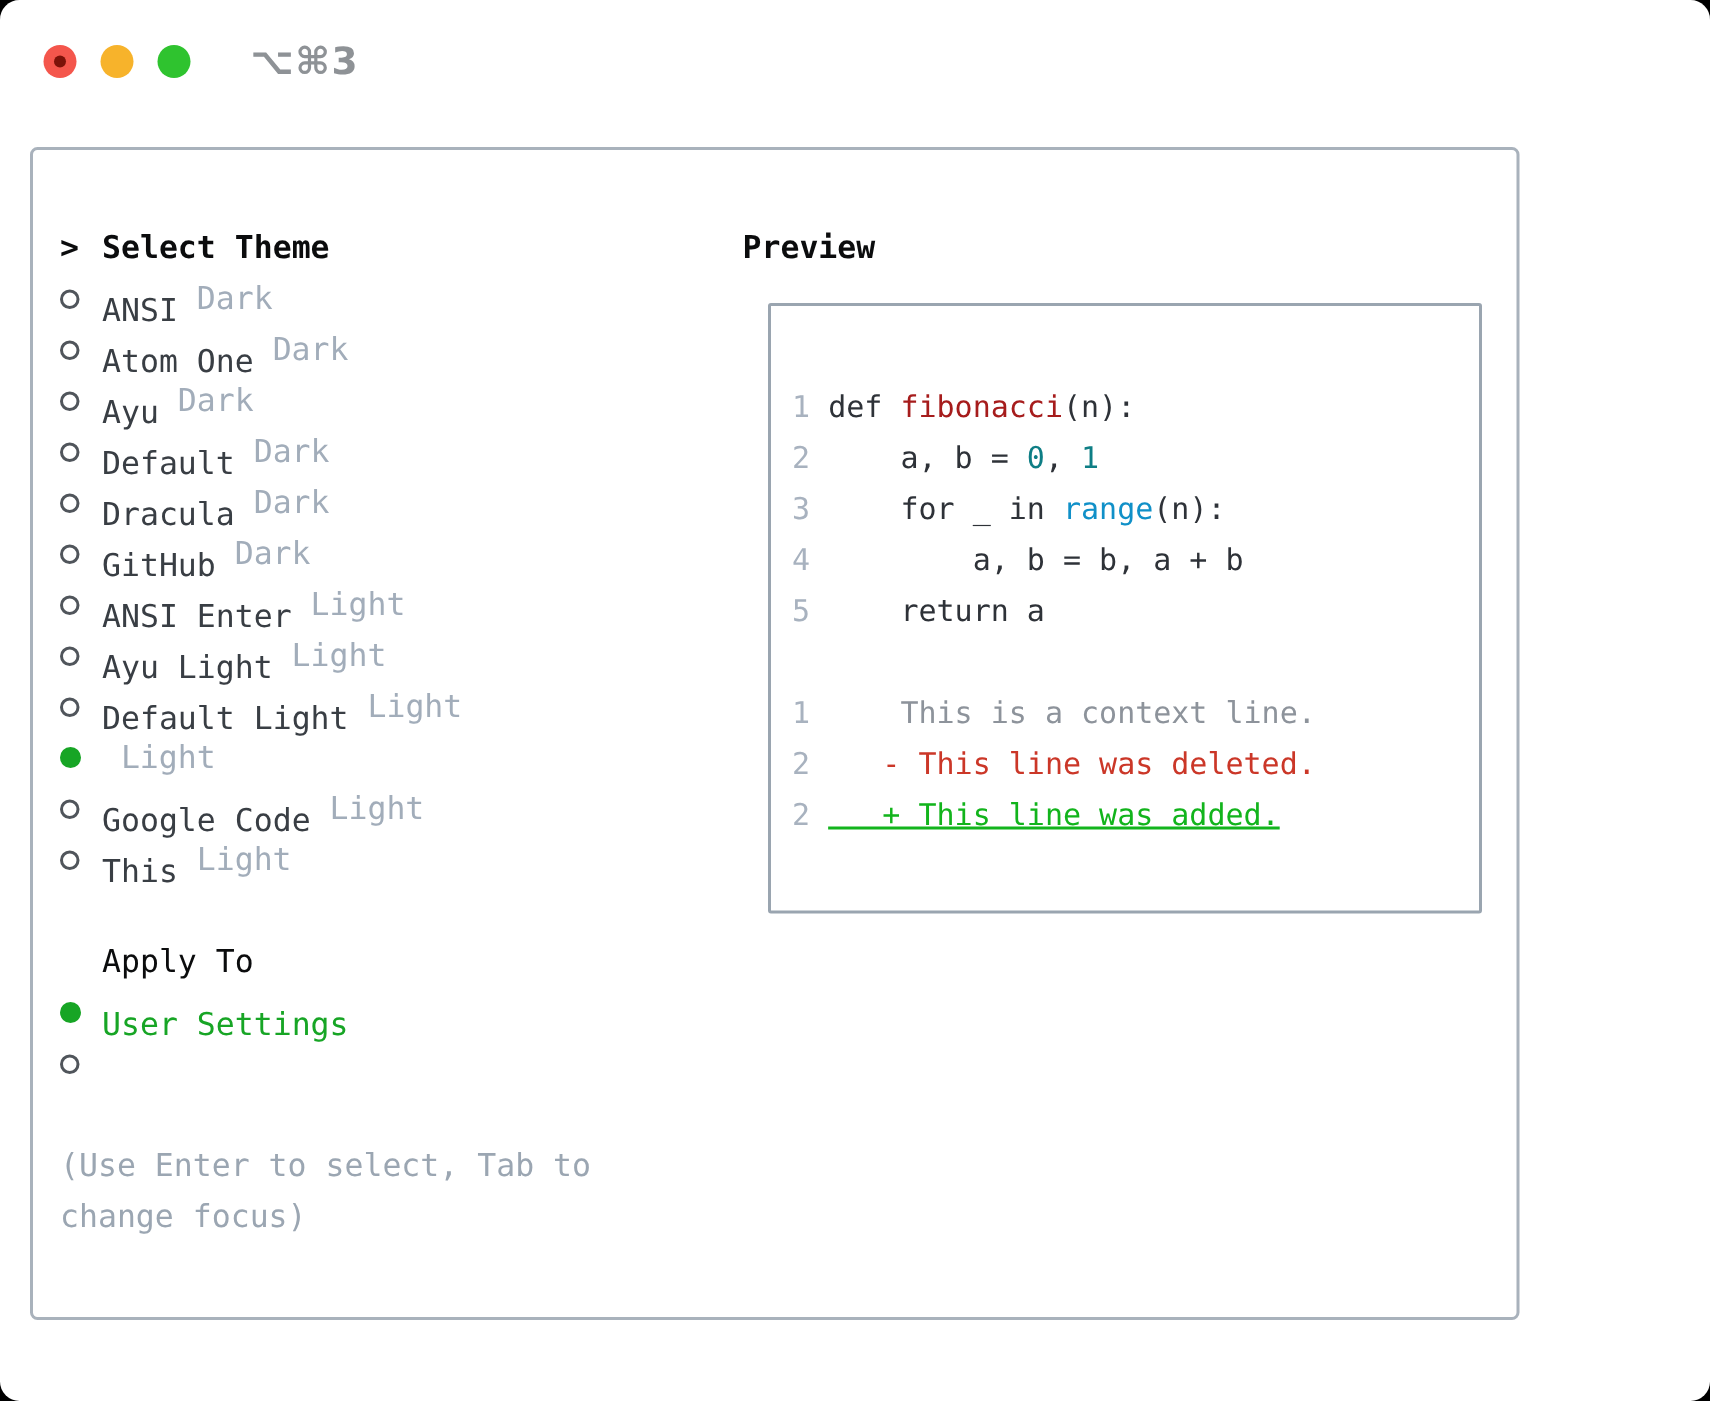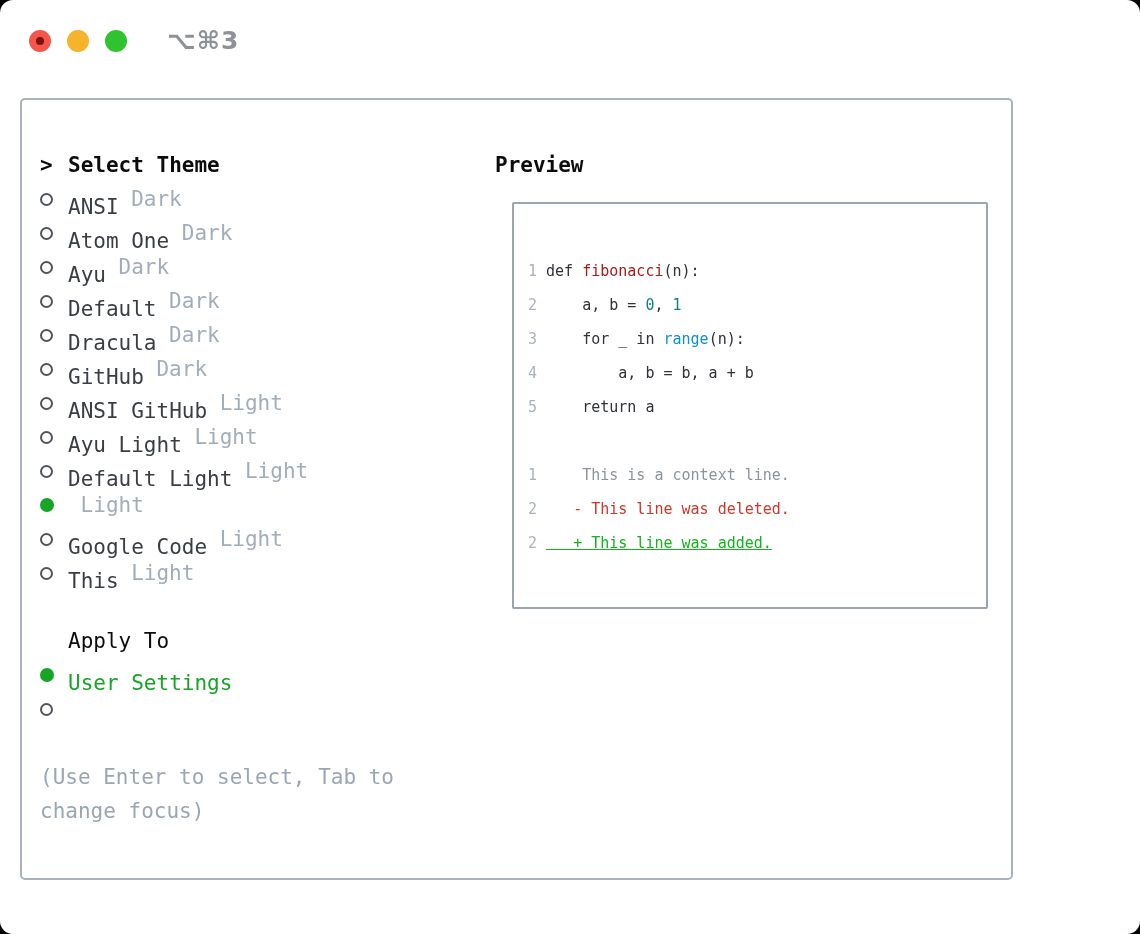--- a/index.html
+++ b/index.html
@@ -44,21 +44,21 @@
   .opt-name{color:var(--item_name);margin-top:15px;}
   .opt-name.sel{color:var(--selected_green);}
   .opt-tag{color:var(--item_tag);margin-left:12.6px;}
   .spacer{height:34px;}
   .hint{color:var(--hint_gray);max-width:420px;white-space:normal;}
   .preview-box{
     margin-top:20px;margin-left:17px;width:476px;height:407px;
     border:2px solid var(--box_border);border-radius:2px;background:#fff;
     padding:50px 14px 0 14px;overflow:hidden;
   }
-  .cline{white-space:pre;height:34px;line-height:34px;font-size:15px;}
+  .cline{white-space:pre;height:34px;line-height:34px;font-size:20px;}
   .tok.ln{color:var(--line_number);}
   .tok.code{color:var(--code_text);}
   .tok.fn{color:var(--function_red);}
   .tok.num{color:var(--number_teal);}
   .tok.builtin{color:var(--builtin_blue);}
   .tok.ctx{color:var(--context_gray);}
   .tok.del{color:var(--deleted_red);}
   .tok.add{color:var(--added_green);text-decoration:underline;}
 </style>
 </head>
@@ -83,21 +83,21 @@
         <span>Select Theme</span>
       </div>
 
       <div id="theme-list">
           <div class="row"><span class="marker"><span class="circle"></span></span><span class="opt-name">ANSI</span><span class="opt-tag">Dark</span></div>
           <div class="row"><span class="marker"><span class="circle"></span></span><span class="opt-name">Atom One</span><span class="opt-tag">Dark</span></div>
           <div class="row"><span class="marker"><span class="circle"></span></span><span class="opt-name">Ayu</span><span class="opt-tag">Dark</span></div>
           <div class="row"><span class="marker"><span class="circle"></span></span><span class="opt-name">Default</span><span class="opt-tag">Dark</span></div>
           <div class="row"><span class="marker"><span class="circle"></span></span><span class="opt-name">Dracula</span><span class="opt-tag">Dark</span></div>
           <div class="row"><span class="marker"><span class="circle"></span></span><span class="opt-name">GitHub</span><span class="opt-tag">Dark</span></div>
-          <div class="row"><span class="marker"><span class="circle"></span></span><span class="opt-name">ANSI GitHub</span><span class="opt-tag">Light</span></div>
+          <div class="row"><span class="marker"><span class="circle"></span></span><span class="opt-name">ANSI Enter</span><span class="opt-tag">Light</span></div>
           <div class="row"><span class="marker"><span class="circle"></span></span><span class="opt-name">Ayu Light</span><span class="opt-tag">Light</span></div>
           <div class="row"><span class="marker"><span class="circle"></span></span><span class="opt-name">Default Light</span><span class="opt-tag">Light</span></div>
           <div class="row"><span class="marker"><span class="circle sel"></span></span><span class="opt-tag">Light</span></div>
           <div class="row"><span class="marker"><span class="circle"></span></span><span class="opt-name">Google Code</span><span class="opt-tag">Light</span></div>
           <div class="row"><span class="marker"><span class="circle"></span></span><span class="opt-name">This</span><span class="opt-tag">Light</span></div>
         </div>
 
       <div class="spacer"></div>
 
       <div class="row">

